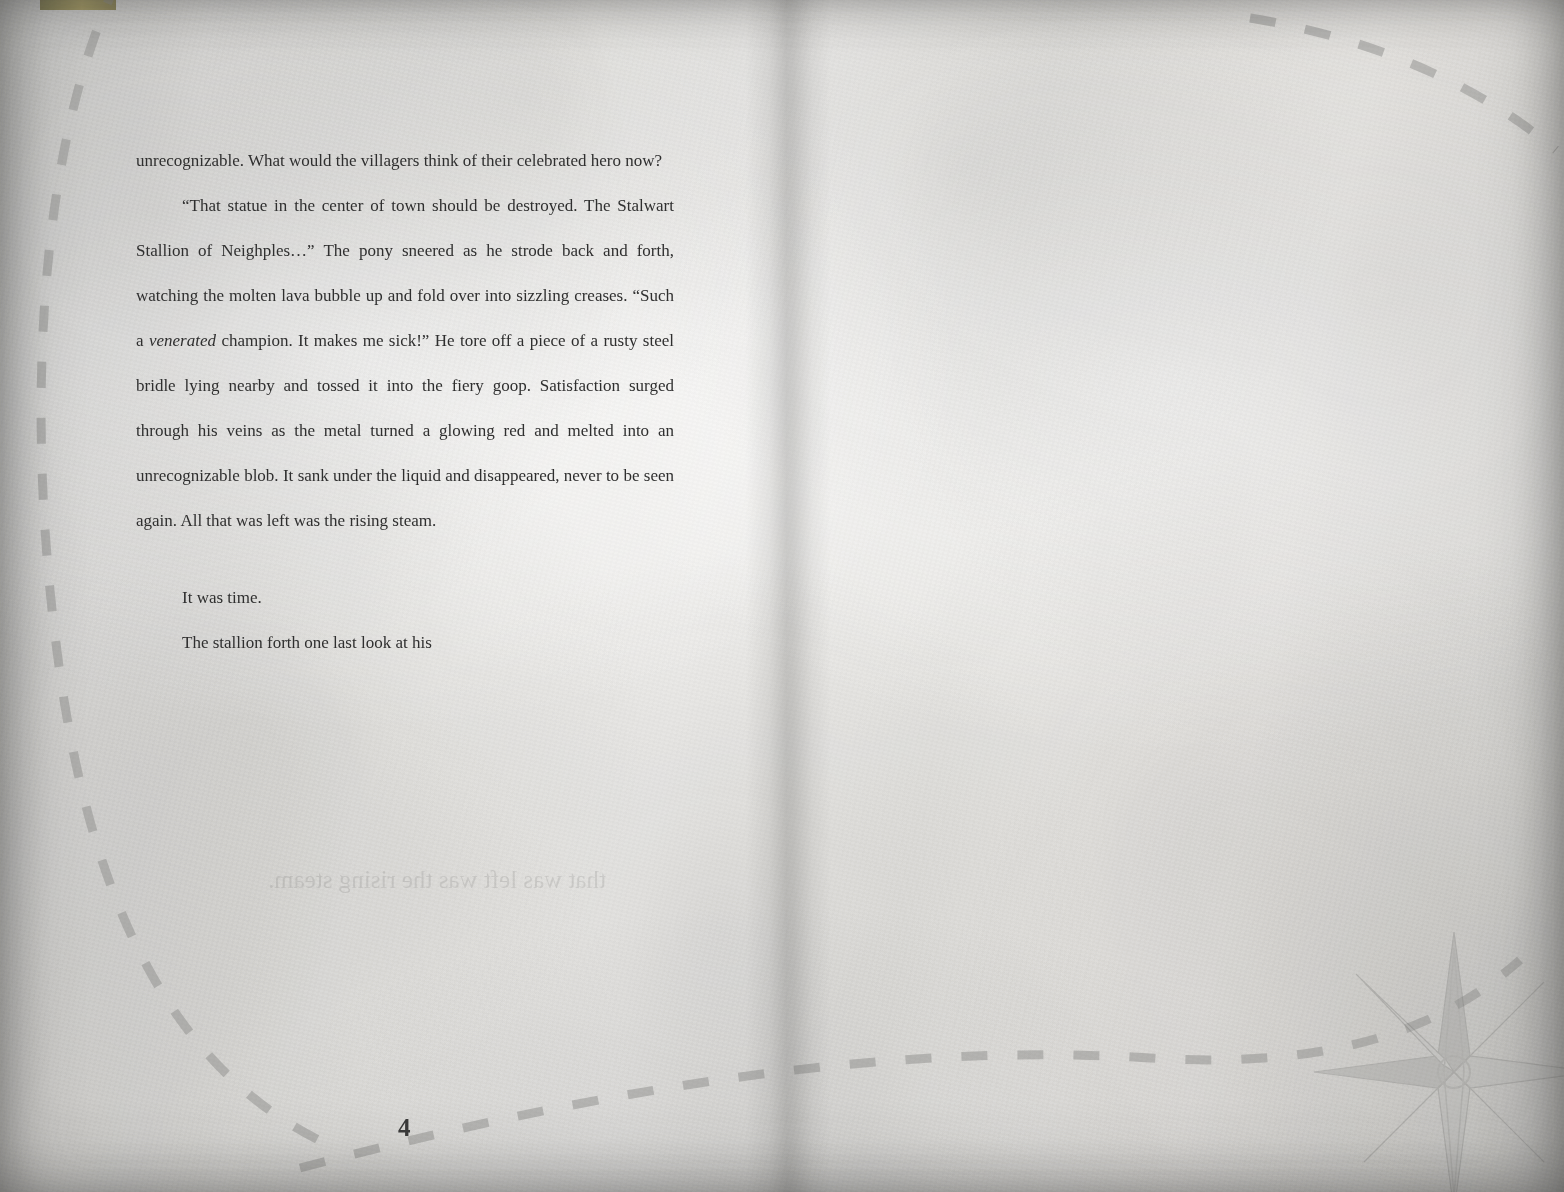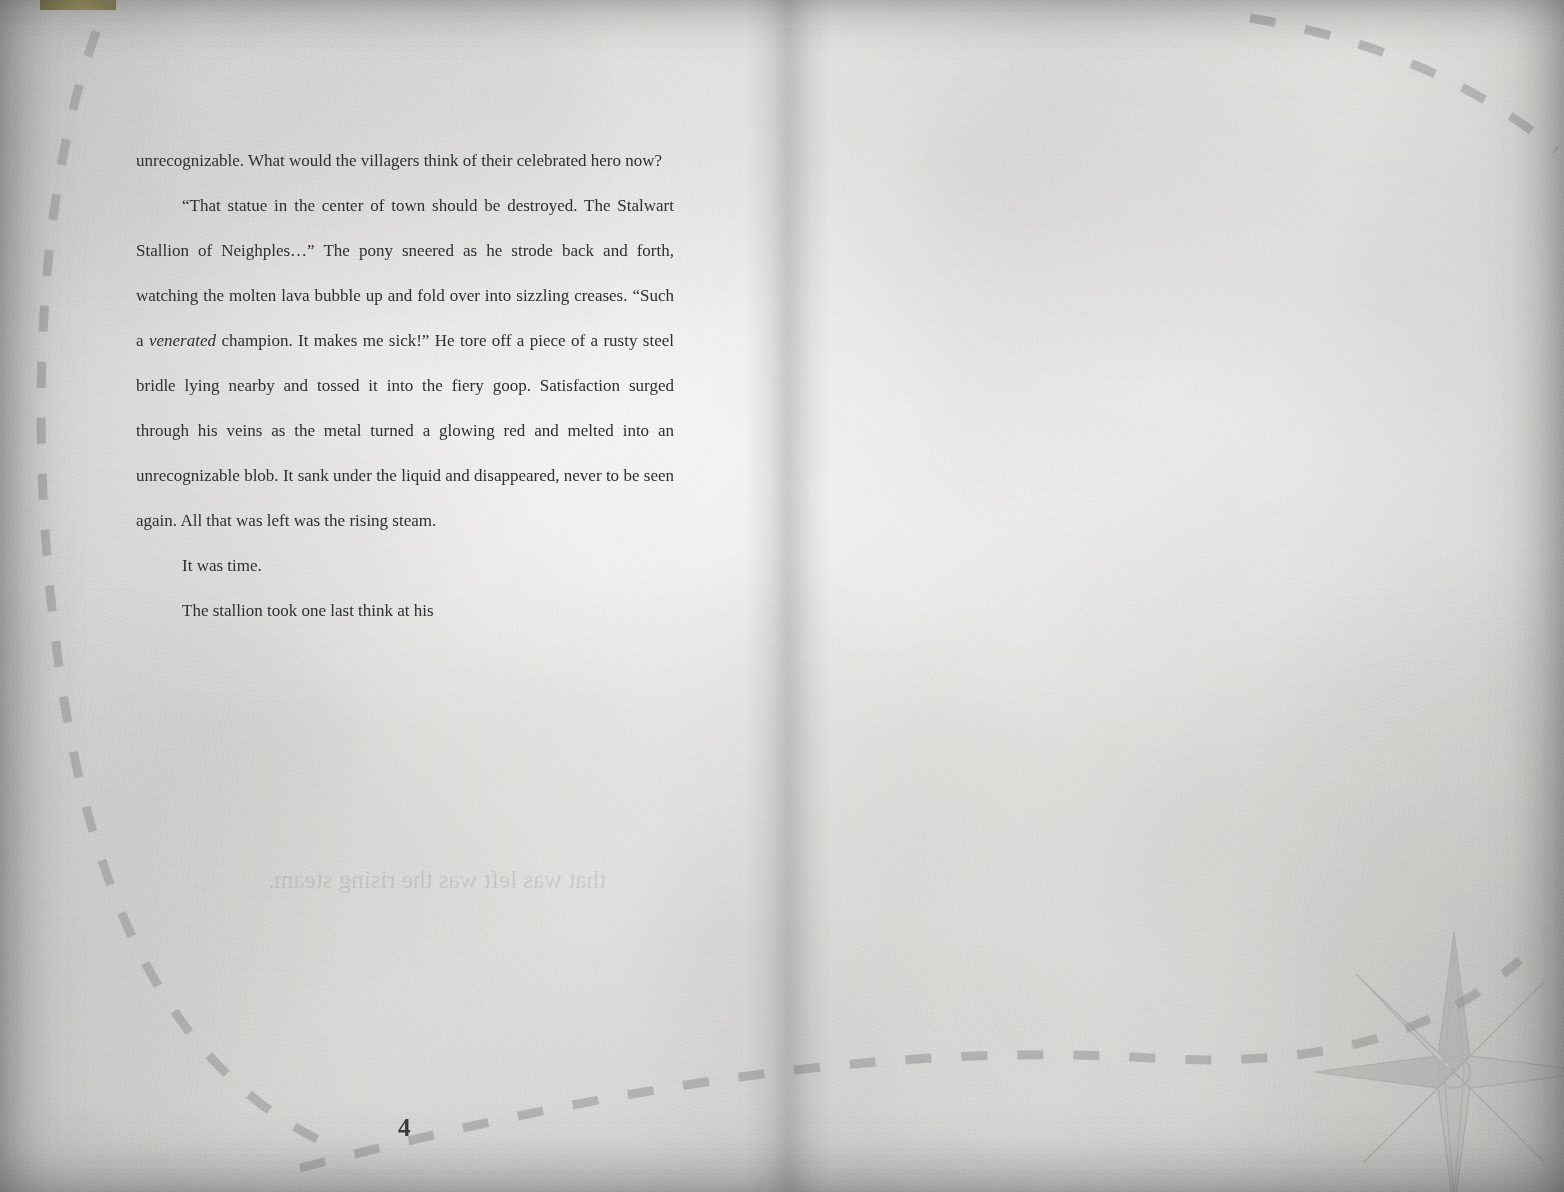--- a/index.html
+++ b/index.html
@@ -119,20 +119,21 @@
 
   .text-col p {
     margin: 0;
     text-indent: 0;
   }
   .text-col p.indent {
     text-indent: 46px;
   }
   .text-col p.noj {
     text-align: left;
+    margin-top: 32px;
   }
   em { font-style: italic; }
 
   .folio {
     position: absolute;
     bottom: 50px;
     font-size: 25px;
     font-weight: bold;
     color: #3a3a3a;
     font-family: "Liberation Serif", "DejaVu Serif", serif;
@@ -197,21 +198,21 @@
     </g>
     <circle cx="150" cy="150" r="16" fill="none" stroke="#8d8d8b" stroke-width="2"></circle>
     <polygon points="150,26 160,150 150,274 140,150" fill="none" stroke="#8d8d8b" stroke-width="1.5"></polygon>
   </svg>
 
   <div class="page page-left">
     <div class="text-col">
       <p>unrecognizable. What would the villagers think of their celebrated hero now?</p>
       <p class="indent"><span>“That statue in the center of town should be destroyed. The Stalwart Stallion of Neighples…” The pony sneered as he strode back and forth, watching the molten lava bubble up and fold over into sizzling creases. “Such a </span><em>venerated</em><span> champion. It makes me sick!” He tore off a piece of a rusty steel bridle lying nearby and tossed it into the fiery goop. Satisfaction surged through his veins as the metal turned a glowing red and melted into an unrecognizable blob. It sank under the liquid and disappeared, never to be seen again. All that was left was the rising steam.</span></p>
       <p class="indent noj">It was time.</p>
-      <p class="indent">The stallion took one last think at his</p>
+      <p class="indent">The stallion forth one last look at his</p>
     </div>
     <div class="ghost">that was left was the rising steam.</div>
     <div class="folio folio-left">4</div>
   </div>
 
   <div class="page page-right">
     
     
   </div>
 

